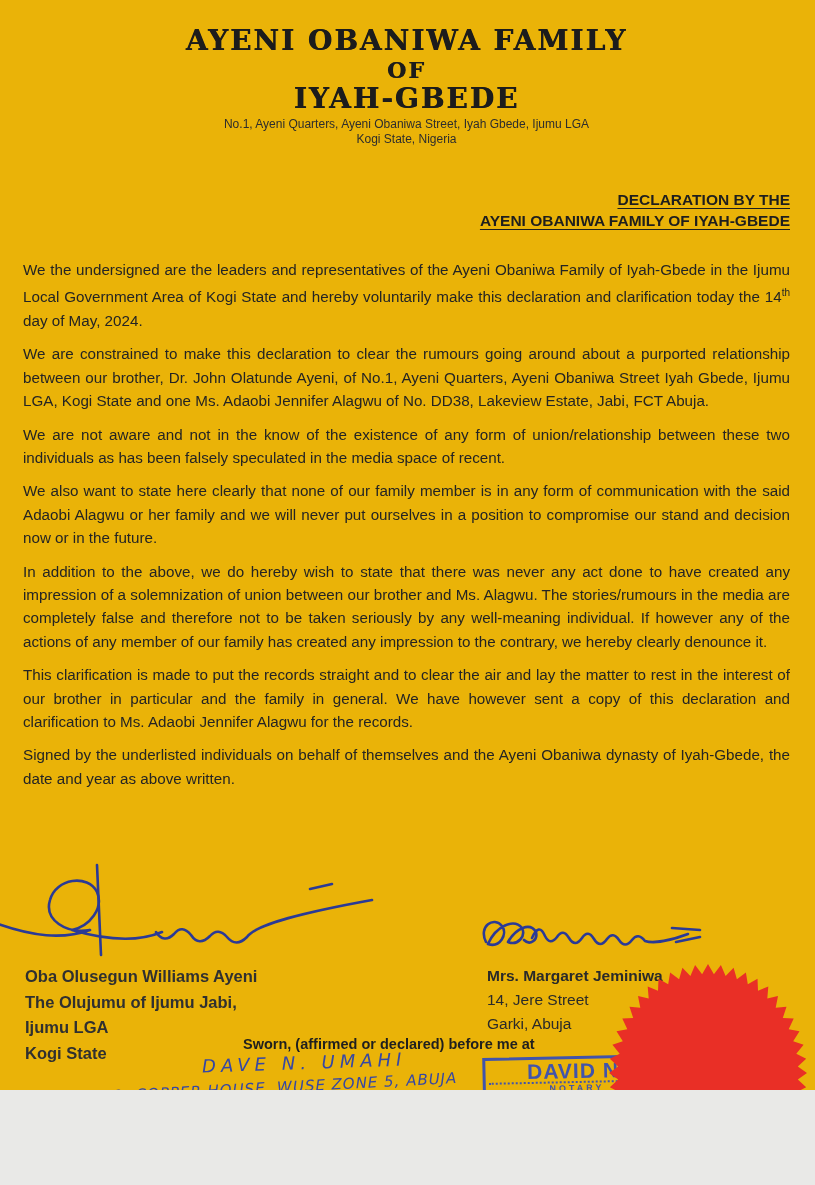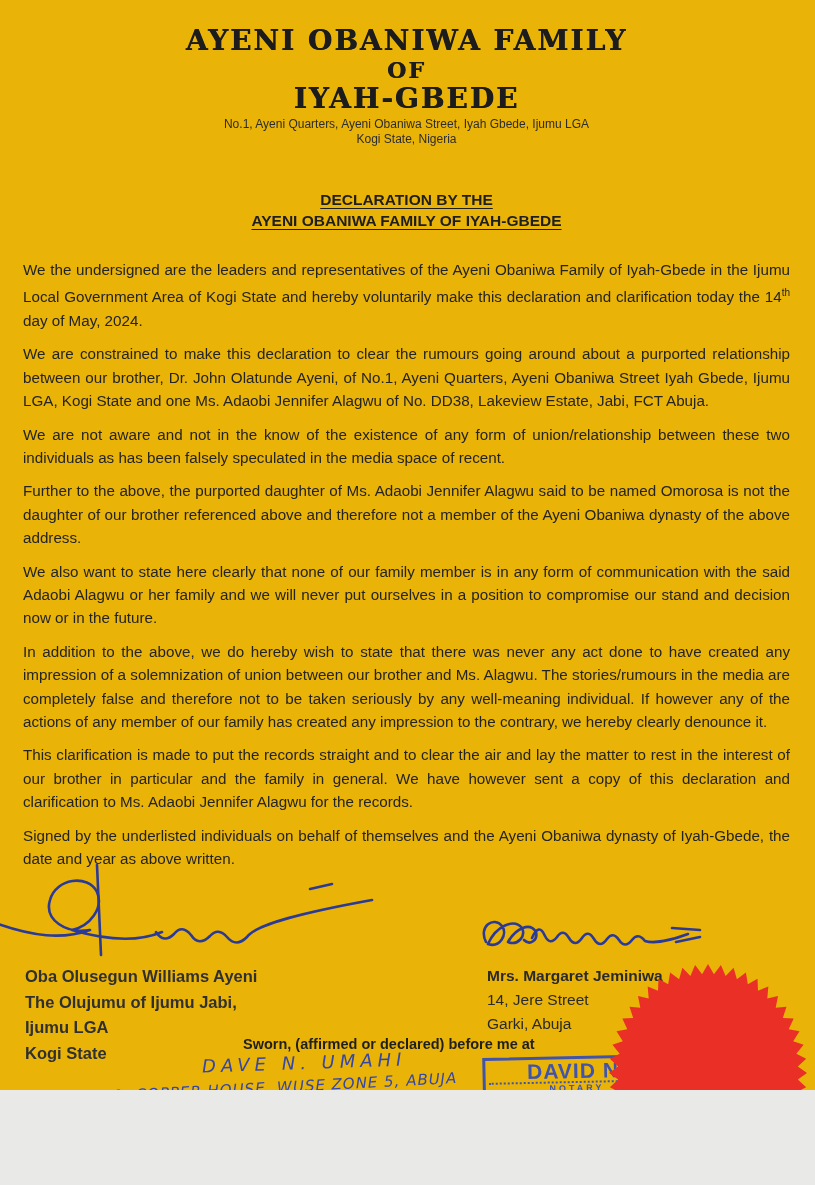--- a/index.html
+++ b/index.html
@@ -13,21 +13,21 @@
   
   .letterhead{text-align:center;}
   .lh-title{font-family:"DejaVu Serif",serif;font-weight:bold;color:#1c1c1c;
             text-shadow:0.5px 0 #1c1c1c;}
   .lh-1{font-size:28px;line-height:30px;letter-spacing:2px;}
   .lh-2{font-size:22px;line-height:28px;letter-spacing:2px;}
   .lh-3{font-size:28px;line-height:30px;letter-spacing:2px;}
   .lh-addr{font-size:12px;line-height:15px;color:#2d2d2d;margin-top:3px;}
 
   
-  .doc-title{margin-top:42px;text-align:center;font-weight:bold;
+  .doc-title{margin-top:42px;text-align:right;font-weight:bold;
              font-size:15.5px;line-height:21px;color:#1e1e1e;}
   .doc-title span{text-decoration:underline;text-underline-offset:3px;}
 
   
   .bodytext{margin-top:27px;font-size:15.2px;line-height:23.4px;
             text-align:justify;color:#242424;}
   .bodytext p{margin:0 0 10px 0;}
   .bodytext sup{font-size:10px;}
 
   
@@ -102,21 +102,20 @@
 
     <div class="doc-title">
       <div><span>DECLARATION BY THE</span></div>
       <div><span>AYENI OBANIWA FAMILY OF IYAH-GBEDE</span></div>
     </div>
 
     <div class="bodytext">
       <p><span>We the undersigned are the leaders and representatives of the Ayeni Obaniwa Family of Iyah-Gbede in the Ijumu Local Government Area of Kogi State and hereby voluntarily make this declaration and clarification today the 14</span><sup>th</sup><span> day of May, 2024.</span></p>
       <p>We are constrained to make this declaration to clear the rumours going around about a purported relationship between our brother, Dr. John Olatunde Ayeni, of No.1, Ayeni Quarters, Ayeni Obaniwa Street Iyah Gbede, Ijumu LGA, Kogi State and one Ms. Adaobi Jennifer Alagwu of No. DD38, Lakeview Estate, Jabi, FCT Abuja.</p>
       <p>We are not aware and not in the know of the existence of any form of union/relationship between these two individuals as has been falsely speculated in the media space of recent.</p>
-      <p>Further to the above, the purported daughter of Ms. Adaobi Jennifer Alagwu said to be named Omorosa is not the daughter of our brother referenced above and therefore not a member of the Ayeni Obaniwa dynasty of the above address.</p>
       <p>We also want to state here clearly that none of our family member is in any form of communication with the said Adaobi Alagwu or her family and we will never put ourselves in a position to compromise our stand and decision now or in the future.</p>
       <p>In addition to the above, we do hereby wish to state that there was never any act done to have created any impression of a solemnization of union between our brother and Ms. Alagwu. The stories/rumours in the media are completely false and therefore not to be taken seriously by any well-meaning individual. If however any of the actions of any member of our family has created any impression to the contrary, we hereby clearly denounce it.</p>
       <p>This clarification is made to put the records straight and to clear the air and lay the matter to rest in the interest of our brother in particular and the family in general. We have however sent a copy of this declaration and clarification to Ms. Adaobi Jennifer Alagwu for the records.</p>
       <p>Signed by the underlisted individuals on behalf of themselves and the Ayeni Obaniwa dynasty of Iyah-Gbede, the date and year as above written.</p>
     </div>
   </div>
 
   <svg class="sig sig-left" width="385" height="95" viewBox="0 0 385 95">
     <path d="M4 62 C 38 74, 68 78, 96 68 C 72 72, 50 58, 56 38 C 62 16, 94 12, 103 30 C 110 46, 96 64, 78 68 C 112 78, 144 80, 168 70"></path>
     <path d="M162 70 q 8 12, 18 2 q 8 -10, 17 1 q 8 12, 19 1 q 8 -9, 17 1 q 9 11, 20 0 C 262 62, 312 50, 378 38"></path>

